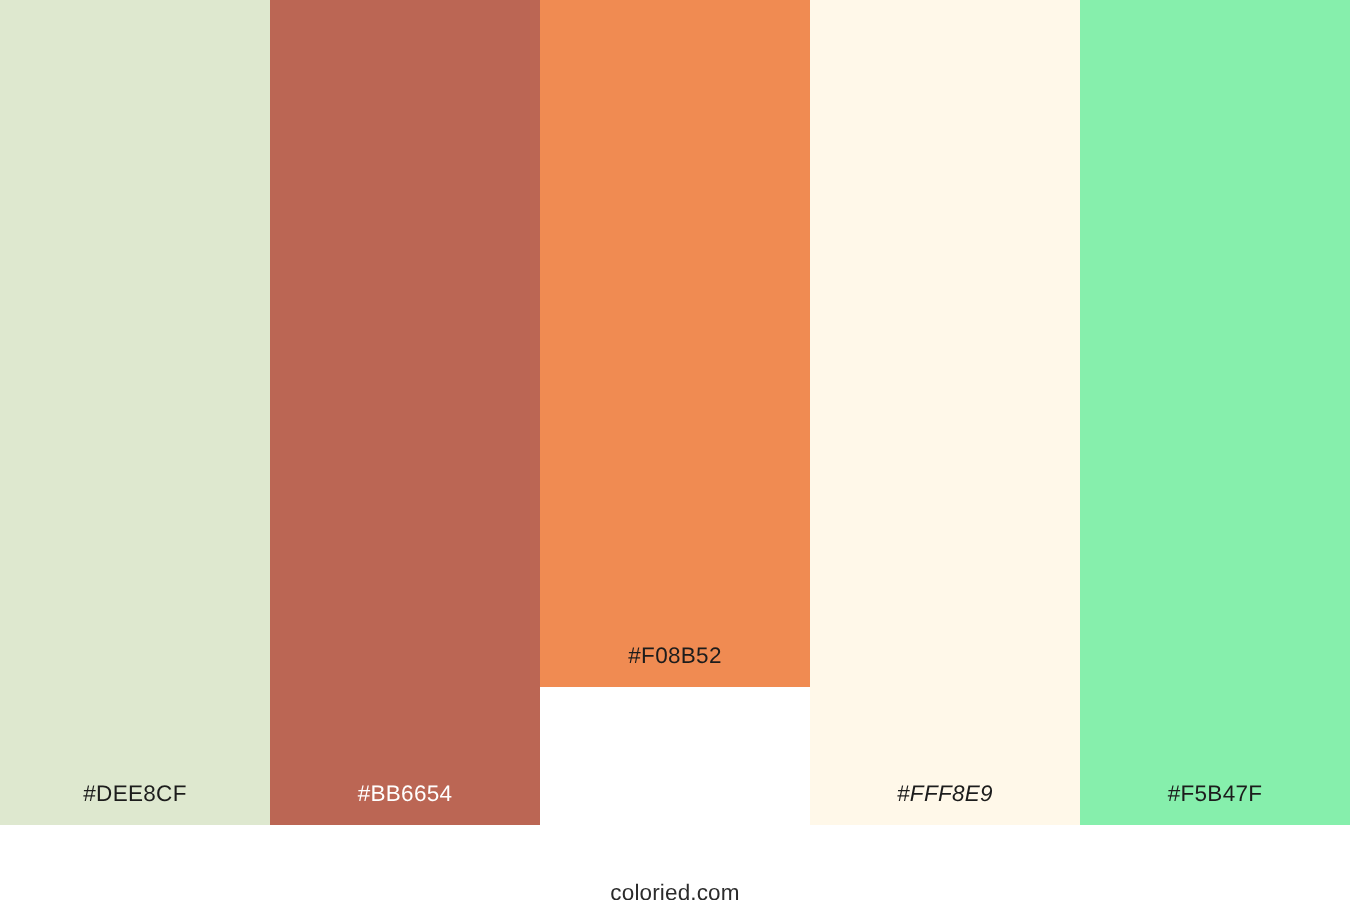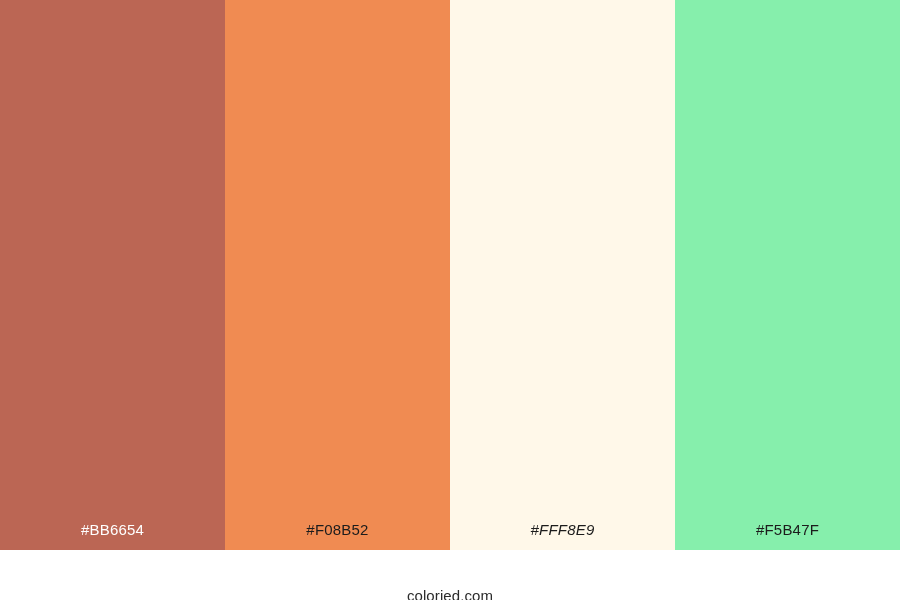--- a/index.html
+++ b/index.html
@@ -70,26 +70,29 @@
     margin-top: 40px;
   }
 </style>
 </head>
 <body>
 
 <div id="palette-page" style="background-color: rgb(255, 255, 255);">
 
   <div id="swatch-strip" style="height: 550px;">
 
+    <div class="swatch" style="background-color: rgb(222, 232, 207); height: 550px;">
+      <span class="swatch-label label-dark" style="color: rgb(28, 28, 28);">#DEE8CF</span>
+    </div>
 
     <div class="swatch" style="background-color: rgb(187, 102, 84); height: 550px;">
       <span class="swatch-label label-light" style="color: rgb(255, 255, 255); margin-top: 44px;">#BB6654</span>
     </div>
 
-    <div class="swatch" style="background-color: rgb(240, 139, 82); height: 550px;">
+    <div class="swatch" style="background-color: rgb(240, 139, 82); height: 458px;">
       <span class="swatch-label label-dark" style="color: rgb(28, 28, 28);">#F08B52</span>
     </div>
 
     <div class="swatch" style="background-color: rgb(255, 248, 233); height: 550px;">
       <span class="swatch-label label-dark" style="color: rgb(28, 28, 28); font-style: italic;">#FFF8E9</span>
     </div>
 
     <div class="swatch" style="background-color: #86efac; height: 550px;">
       <span class="swatch-label label-dark" style="color: rgb(28, 28, 28);">#F5B47F</span>
     </div>

